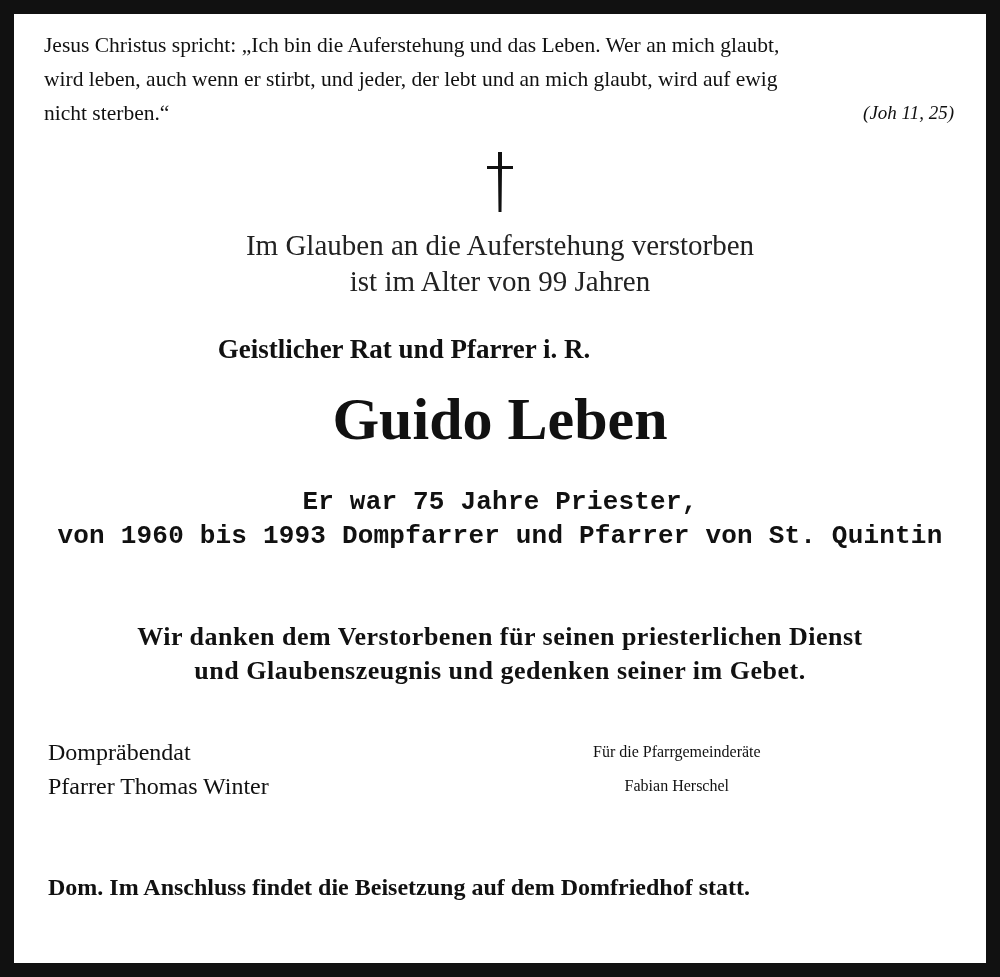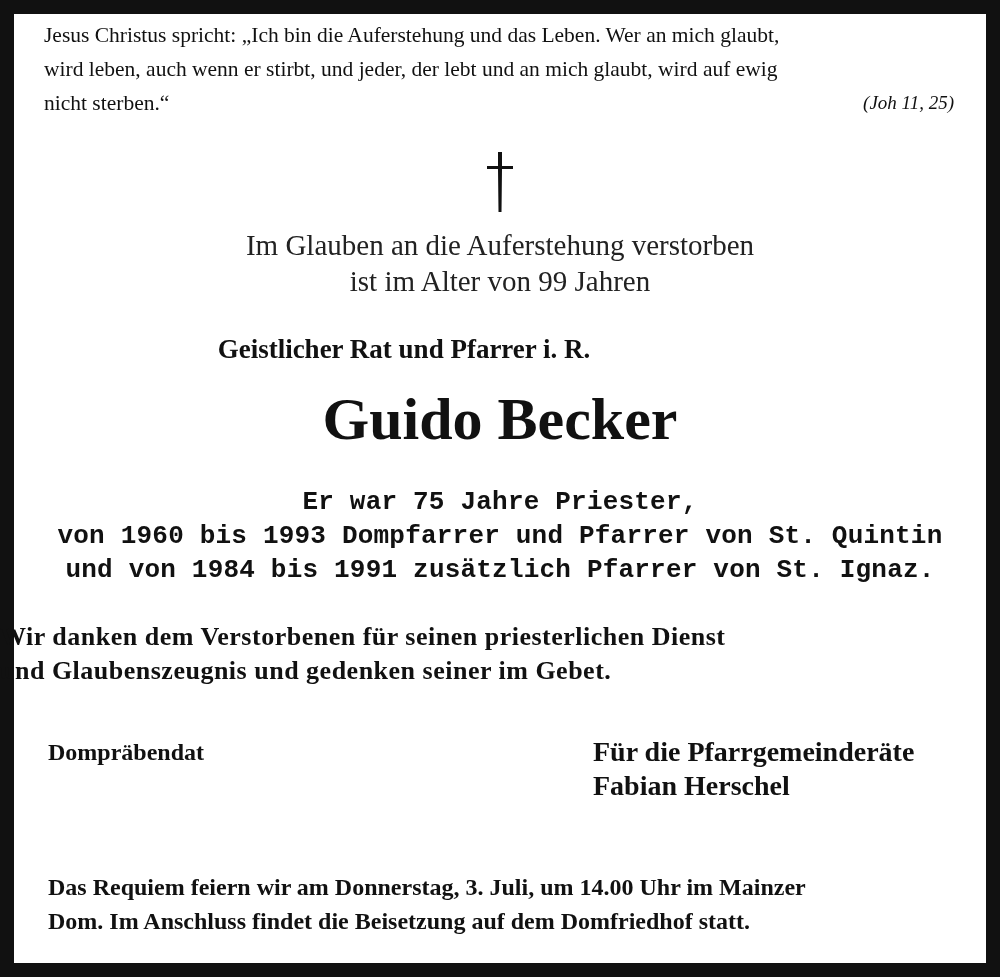--- a/index.html
+++ b/index.html
@@ -3,21 +3,21 @@
   <meta charset="utf-8">
   <style>
     html, body { margin: 0; padding: 0; background: #ffffff; }
     body { width: 1000px; height: 977px; position: relative; overflow: hidden; }
     .frame {
       position: absolute; left: 0; top: 0; width: 1000px; height: 977px;
       box-sizing: border-box; border: 14px solid #111111; background: #fff;
     }
     .serif { font-family: "Liberation Serif", "DejaVu Serif", serif; color: #111; }
     .quote {
-      position: absolute; left: 44px; top: 18px; width: 912px;
+      position: absolute; left: 44px; top: 28px; width: 912px;
       font-size: 21.5px; line-height: 34px; text-align: justify;
     }
     .quote .ref { position: absolute; right: 2px; top: 68px; font-size: 19px; font-style: italic; }
     .cross { position: absolute; left: 480px; top: 150px; width: 40px; height: 64px; }
     .intro {
       position: absolute; left: 0; top: 227px; width: 1000px; text-align: center;
       font-size: 29px; line-height: 36px; color: #222;
     }
     .title-line {
       position: absolute; left: 0; top: 334px; width: 808px; text-align: center;
@@ -25,28 +25,28 @@
     }
     .name {
       position: absolute; left: 0; top: 383px; width: 1000px; text-align: center;
       font-size: 60px; font-weight: bold; line-height: 72px;
     }
     .bio {
       position: absolute; left: 0; top: 485px; width: 1000px; text-align: center;
       font-size: 26px; font-weight: bold; line-height: 34px; letter-spacing: 0.2px; font-family: Liberation Mono, monospace;
     }
     .thanks {
-      position: absolute; left: 0; top: 620px; width: 1000px; 
+      position: absolute; left: 0; top: 620px; width: 1000px; text-align: center;
       font-size: 26px; font-weight: bold; line-height: 34px; letter-spacing: 0.5px;
     }
     .sig-left {
-      position: absolute; left: 48px; top: 735px; font-size: 24px; font-weight: bold; line-height: 34px;
+      position: absolute; left: 48px; top: 735px; font-size: 24px; font-weight: normal; line-height: 34px;
     }
     .sig-right {
-      position: absolute; left: 593px; top: 735px; font-size: 28px; font-weight: bold; line-height: 34px;
+      position: absolute; left: 593px; top: 735px; font-size: 16px; font-weight: normal; line-height: 34px; text-align: center;
     }
     .requiem {
       position: absolute; left: 48px; top: 870px; width: 904px; font-size: 24px;
       font-weight: bold; line-height: 34px;
     }
     .line { display: block; white-space: nowrap; }
   </style>
 </head>
 <body>
 
@@ -62,38 +62,37 @@
 <svg class="cross" viewBox="0 0 40 64">
   <path d="M18 2 L22 2 L22 16 L33 16 L33 19 L22 19 L21.5 62 L18.5 62 L18 19 L7 19 L7 16 L18 16 Z" fill="#111"></path>
 </svg>
 
 <div class="intro serif">
   <span class="line">Im Glauben an die Auferstehung verstorben</span>
   <span class="line">ist im Alter von 99 Jahren</span>
 </div>
 
 <div class="title-line serif">Geistlicher Rat und Pfarrer i. R.</div>
-<div class="name serif">Guido Becker</div>
+<div class="name serif">Guido Leben</div>
 
 <div class="bio serif">
   <span class="line">Er war 75 Jahre Priester,</span>
   <span class="line">von 1960 bis 1993 Dompfarrer und Pfarrer von St. Quintin</span>
-  <span class="line">und von 1984 bis 1991 zusätzlich Pfarrer von St. Ignaz.</span>
 </div>
 
 <div class="thanks serif">
   <span class="line">Wir danken dem Verstorbenen für seinen priesterlichen Dienst</span>
   <span class="line">und Glaubenszeugnis und gedenken seiner im Gebet.</span>
 </div>
 
 <div class="sig-left serif">
   <span class="line">Dompräbendat</span>
+  <span class="line">Pfarrer Thomas Winter</span>
 </div>
 
 <div class="sig-right serif">
   <span class="line">Für die Pfarrgemeinderäte</span>
   <span class="line">Fabian Herschel</span>
 </div>
 
 <div class="requiem serif">
-  <span class="line">Das Requiem feiern wir am Donnerstag, 3. Juli, um 14.00 Uhr im Mainzer</span>
   <span class="line">Dom. Im Anschluss findet die Beisetzung auf dem Domfriedhof statt.</span>
 </div>
 
 </body></html>

